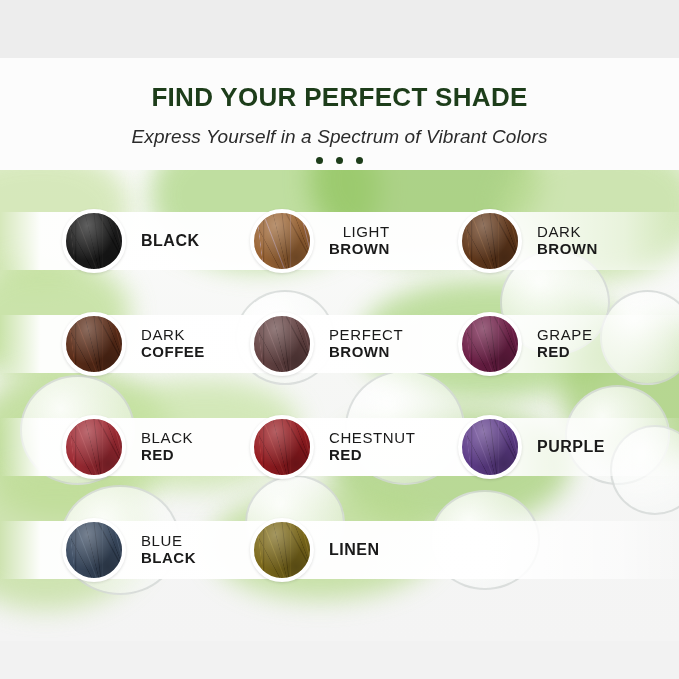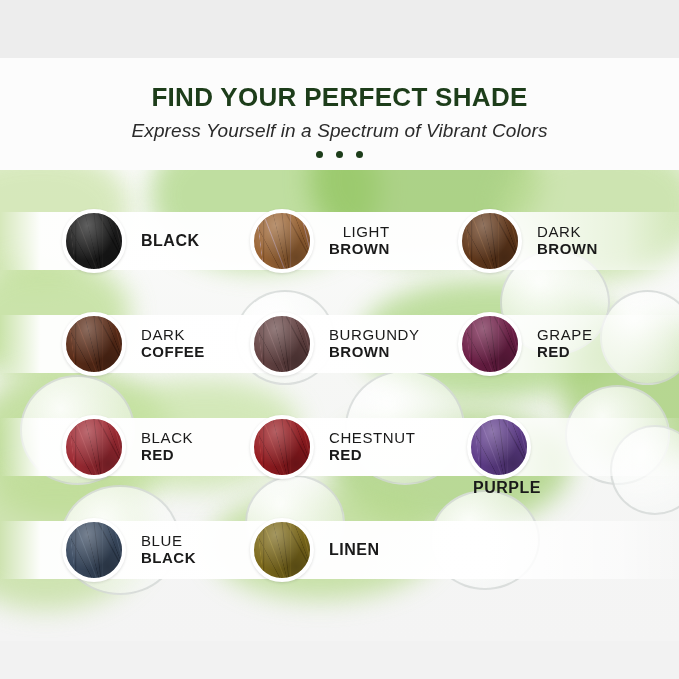--- a/index.html
+++ b/index.html
@@ -44,21 +44,21 @@
   }
   .header-title {
     margin-top: 24px;
     font-size: 26px;
     font-weight: bold;
     letter-spacing: 0.3px;
     color: #1d3d1a;
     font-family: "Liberation Sans", sans-serif;
   }
   .header-subtitle {
-    margin-top: 7px;
+    margin-top: 13px;
     font-size: 19px;
     font-style: italic;
     color: #2b2b2b;
     letter-spacing: 0.1px;
   }
   .dots {
     margin-top: 9px;
     display: flex;
     justify-content: center;
     gap: 13px;
@@ -261,21 +261,21 @@
           <div class="lbl-top">DARK</div>
           <div class="lbl-bottom">COFFEE</div>
         </div>
       </div>
       <div class="shade" style="top: 312px; left: 250px;">
         <div class="swatch" style="background: rgb(101, 68, 68);">
           <div class="strands" style="background-image: linear-gradient(70deg, rgba(0, 0, 0, 0) 2%, rgb(141, 102, 103) 3.1%, rgba(0, 0, 0, 0) 4.2%), linear-gradient(77deg, rgba(0, 0, 0, 0) 8.4%, rgb(52, 31, 32) 9.05%, rgba(0, 0, 0, 0) 9.7%), linear-gradient(84deg, rgba(0, 0, 0, 0) 14.8%, rgb(52, 31, 32) 15.9%, rgba(0, 0, 0, 0) 17%), linear-gradient(91deg, rgba(0, 0, 0, 0) 21.2%, rgb(141, 102, 103) 21.85%, rgba(0, 0, 0, 0) 22.5%), linear-gradient(98deg, rgba(0, 0, 0, 0) 27.6%, rgb(52, 31, 32) 28.7%, rgba(0, 0, 0, 0) 29.8%), linear-gradient(70deg, rgba(0, 0, 0, 0) 34%, rgb(52, 31, 32) 34.65%, rgba(0, 0, 0, 0) 35.3%), linear-gradient(77deg, rgba(0, 0, 0, 0) 40.4%, rgb(141, 102, 103) 41.5%, rgba(0, 0, 0, 0) 42.6%), linear-gradient(84deg, rgba(0, 0, 0, 0) 46.8%, rgb(52, 31, 32) 47.45%, rgba(0, 0, 0, 0) 48.1%), linear-gradient(91deg, rgba(0, 0, 0, 0) 53.2%, rgb(52, 31, 32) 54.3%, rgba(0, 0, 0, 0) 55.4%), linear-gradient(98deg, rgba(0, 0, 0, 0) 59.6%, rgb(141, 102, 103) 60.25%, rgba(0, 0, 0, 0) 60.9%), linear-gradient(70deg, rgba(0, 0, 0, 0) 66%, rgb(52, 31, 32) 67.1%, rgba(0, 0, 0, 0) 68.2%), linear-gradient(77deg, rgba(0, 0, 0, 0) 72.4%, rgb(52, 31, 32) 73.05%, rgba(0, 0, 0, 0) 73.7%), linear-gradient(84deg, rgba(0, 0, 0, 0) 78.8%, rgb(141, 102, 103) 79.9%, rgba(0, 0, 0, 0) 81%), linear-gradient(91deg, rgba(0, 0, 0, 0) 85.2%, rgb(52, 31, 32) 85.85%, rgba(0, 0, 0, 0) 86.5%), linear-gradient(98deg, rgba(0, 0, 0, 0) 91.6%, rgb(52, 31, 32) 92.7%, rgba(0, 0, 0, 0) 93.8%), linear-gradient(70deg, rgba(0, 0, 0, 0) 98%, rgb(141, 102, 103) 98.65%, rgba(0, 0, 0, 0) 99.3%); background-size: 100% 100%;"></div>
           <div class="sheen"></div>
         </div>
         <div class="shade-label">
-          <div class="lbl-top">BURGUNDY</div>
+          <div class="lbl-top">PERFECT</div>
           <div class="lbl-bottom">BROWN</div>
         </div>
       </div>
       <div class="shade" style="top: 312px; left: 458px;">
         <div class="swatch" style="background: rgb(110, 31, 71);">
           <div class="strands" style="background-image: linear-gradient(70deg, rgba(0, 0, 0, 0) 2%, rgb(148, 56, 106) 3.1%, rgba(0, 0, 0, 0) 4.2%), linear-gradient(77deg, rgba(0, 0, 0, 0) 8.4%, rgb(60, 14, 38) 9.05%, rgba(0, 0, 0, 0) 9.7%), linear-gradient(84deg, rgba(0, 0, 0, 0) 14.8%, rgb(60, 14, 38) 15.9%, rgba(0, 0, 0, 0) 17%), linear-gradient(91deg, rgba(0, 0, 0, 0) 21.2%, rgb(148, 56, 106) 21.85%, rgba(0, 0, 0, 0) 22.5%), linear-gradient(98deg, rgba(0, 0, 0, 0) 27.6%, rgb(60, 14, 38) 28.7%, rgba(0, 0, 0, 0) 29.8%), linear-gradient(70deg, rgba(0, 0, 0, 0) 34%, rgb(60, 14, 38) 34.65%, rgba(0, 0, 0, 0) 35.3%), linear-gradient(77deg, rgba(0, 0, 0, 0) 40.4%, rgb(148, 56, 106) 41.5%, rgba(0, 0, 0, 0) 42.6%), linear-gradient(84deg, rgba(0, 0, 0, 0) 46.8%, rgb(60, 14, 38) 47.45%, rgba(0, 0, 0, 0) 48.1%), linear-gradient(91deg, rgba(0, 0, 0, 0) 53.2%, rgb(60, 14, 38) 54.3%, rgba(0, 0, 0, 0) 55.4%), linear-gradient(98deg, rgba(0, 0, 0, 0) 59.6%, rgb(148, 56, 106) 60.25%, rgba(0, 0, 0, 0) 60.9%), linear-gradient(70deg, rgba(0, 0, 0, 0) 66%, rgb(60, 14, 38) 67.1%, rgba(0, 0, 0, 0) 68.2%), linear-gradient(77deg, rgba(0, 0, 0, 0) 72.4%, rgb(60, 14, 38) 73.05%, rgba(0, 0, 0, 0) 73.7%), linear-gradient(84deg, rgba(0, 0, 0, 0) 78.8%, rgb(148, 56, 106) 79.9%, rgba(0, 0, 0, 0) 81%), linear-gradient(91deg, rgba(0, 0, 0, 0) 85.2%, rgb(60, 14, 38) 85.85%, rgba(0, 0, 0, 0) 86.5%), linear-gradient(98deg, rgba(0, 0, 0, 0) 91.6%, rgb(60, 14, 38) 92.7%, rgba(0, 0, 0, 0) 93.8%), linear-gradient(70deg, rgba(0, 0, 0, 0) 98%, rgb(148, 56, 106) 98.65%, rgba(0, 0, 0, 0) 99.3%); background-size: 100% 100%;"></div>
           <div class="sheen"></div>
         </div>
         <div class="shade-label">
           <div class="lbl-top">GRAPE</div>
@@ -295,21 +295,21 @@
       <div class="shade" style="top: 415px; left: 250px;">
         <div class="swatch" style="background: rgb(149, 27, 32);">
           <div class="strands" style="background-image: linear-gradient(70deg, rgba(0, 0, 0, 0) 2%, rgb(181, 58, 55) 3.1%, rgba(0, 0, 0, 0) 4.2%), linear-gradient(77deg, rgba(0, 0, 0, 0) 8.4%, rgb(86, 10, 16) 9.05%, rgba(0, 0, 0, 0) 9.7%), linear-gradient(84deg, rgba(0, 0, 0, 0) 14.8%, rgb(86, 10, 16) 15.9%, rgba(0, 0, 0, 0) 17%), linear-gradient(91deg, rgba(0, 0, 0, 0) 21.2%, rgb(181, 58, 55) 21.85%, rgba(0, 0, 0, 0) 22.5%), linear-gradient(98deg, rgba(0, 0, 0, 0) 27.6%, rgb(86, 10, 16) 28.7%, rgba(0, 0, 0, 0) 29.8%), linear-gradient(70deg, rgba(0, 0, 0, 0) 34%, rgb(86, 10, 16) 34.65%, rgba(0, 0, 0, 0) 35.3%), linear-gradient(77deg, rgba(0, 0, 0, 0) 40.4%, rgb(181, 58, 55) 41.5%, rgba(0, 0, 0, 0) 42.6%), linear-gradient(84deg, rgba(0, 0, 0, 0) 46.8%, rgb(86, 10, 16) 47.45%, rgba(0, 0, 0, 0) 48.1%), linear-gradient(91deg, rgba(0, 0, 0, 0) 53.2%, rgb(86, 10, 16) 54.3%, rgba(0, 0, 0, 0) 55.4%), linear-gradient(98deg, rgba(0, 0, 0, 0) 59.6%, rgb(181, 58, 55) 60.25%, rgba(0, 0, 0, 0) 60.9%), linear-gradient(70deg, rgba(0, 0, 0, 0) 66%, rgb(86, 10, 16) 67.1%, rgba(0, 0, 0, 0) 68.2%), linear-gradient(77deg, rgba(0, 0, 0, 0) 72.4%, rgb(86, 10, 16) 73.05%, rgba(0, 0, 0, 0) 73.7%), linear-gradient(84deg, rgba(0, 0, 0, 0) 78.8%, rgb(181, 58, 55) 79.9%, rgba(0, 0, 0, 0) 81%), linear-gradient(91deg, rgba(0, 0, 0, 0) 85.2%, rgb(86, 10, 16) 85.85%, rgba(0, 0, 0, 0) 86.5%), linear-gradient(98deg, rgba(0, 0, 0, 0) 91.6%, rgb(86, 10, 16) 92.7%, rgba(0, 0, 0, 0) 93.8%), linear-gradient(70deg, rgba(0, 0, 0, 0) 98%, rgb(181, 58, 55) 98.65%, rgba(0, 0, 0, 0) 99.3%); background-size: 100% 100%;"></div>
           <div class="sheen"></div>
         </div>
         <div class="shade-label">
           <div class="lbl-top">CHESTNUT</div>
           <div class="lbl-bottom">RED</div>
         </div>
       </div>
-      <div class="shade" style="top: 415px; left: 458px; flex-direction: column;">
+      <div class="shade" style="top: 415px; left: 458px;">
         <div class="swatch" style="background: rgb(95, 61, 138);">
           <div class="strands" style="background-image: linear-gradient(70deg, rgba(0, 0, 0, 0) 2%, rgb(131, 97, 171) 3.1%, rgba(0, 0, 0, 0) 4.2%), linear-gradient(77deg, rgba(0, 0, 0, 0) 8.4%, rgb(55, 33, 79) 9.05%, rgba(0, 0, 0, 0) 9.7%), linear-gradient(84deg, rgba(0, 0, 0, 0) 14.8%, rgb(55, 33, 79) 15.9%, rgba(0, 0, 0, 0) 17%), linear-gradient(91deg, rgba(0, 0, 0, 0) 21.2%, rgb(131, 97, 171) 21.85%, rgba(0, 0, 0, 0) 22.5%), linear-gradient(98deg, rgba(0, 0, 0, 0) 27.6%, rgb(55, 33, 79) 28.7%, rgba(0, 0, 0, 0) 29.8%), linear-gradient(70deg, rgba(0, 0, 0, 0) 34%, rgb(55, 33, 79) 34.65%, rgba(0, 0, 0, 0) 35.3%), linear-gradient(77deg, rgba(0, 0, 0, 0) 40.4%, rgb(131, 97, 171) 41.5%, rgba(0, 0, 0, 0) 42.6%), linear-gradient(84deg, rgba(0, 0, 0, 0) 46.8%, rgb(55, 33, 79) 47.45%, rgba(0, 0, 0, 0) 48.1%), linear-gradient(91deg, rgba(0, 0, 0, 0) 53.2%, rgb(55, 33, 79) 54.3%, rgba(0, 0, 0, 0) 55.4%), linear-gradient(98deg, rgba(0, 0, 0, 0) 59.6%, rgb(131, 97, 171) 60.25%, rgba(0, 0, 0, 0) 60.9%), linear-gradient(70deg, rgba(0, 0, 0, 0) 66%, rgb(55, 33, 79) 67.1%, rgba(0, 0, 0, 0) 68.2%), linear-gradient(77deg, rgba(0, 0, 0, 0) 72.4%, rgb(55, 33, 79) 73.05%, rgba(0, 0, 0, 0) 73.7%), linear-gradient(84deg, rgba(0, 0, 0, 0) 78.8%, rgb(131, 97, 171) 79.9%, rgba(0, 0, 0, 0) 81%), linear-gradient(91deg, rgba(0, 0, 0, 0) 85.2%, rgb(55, 33, 79) 85.85%, rgba(0, 0, 0, 0) 86.5%), linear-gradient(98deg, rgba(0, 0, 0, 0) 91.6%, rgb(55, 33, 79) 92.7%, rgba(0, 0, 0, 0) 93.8%), linear-gradient(70deg, rgba(0, 0, 0, 0) 98%, rgb(131, 97, 171) 98.65%, rgba(0, 0, 0, 0) 99.3%); background-size: 100% 100%;"></div>
           <div class="sheen"></div>
         </div>
         <div class="shade-label">
           <div class="lbl-single">PURPLE</div>
         </div>
       </div>
       <div class="shade" style="top: 518px; left: 62px;">
         <div class="swatch" style="background: rgb(58, 74, 96);">

